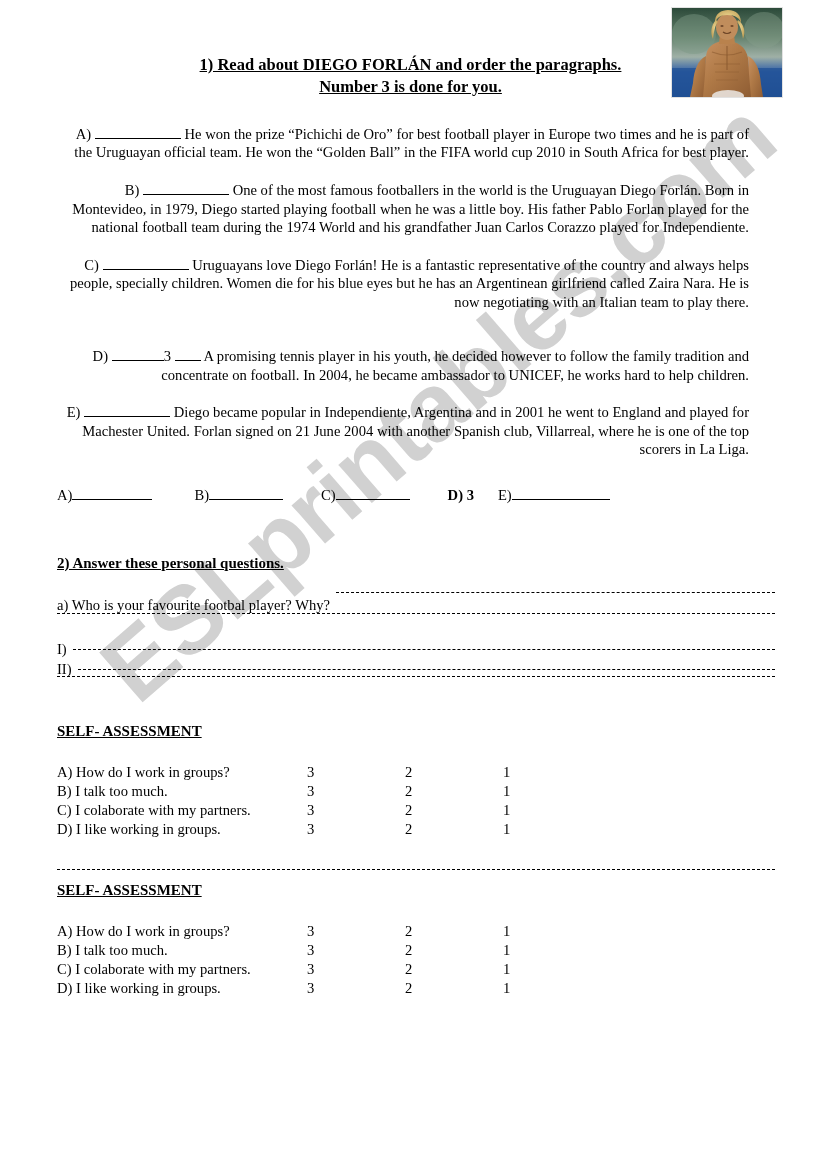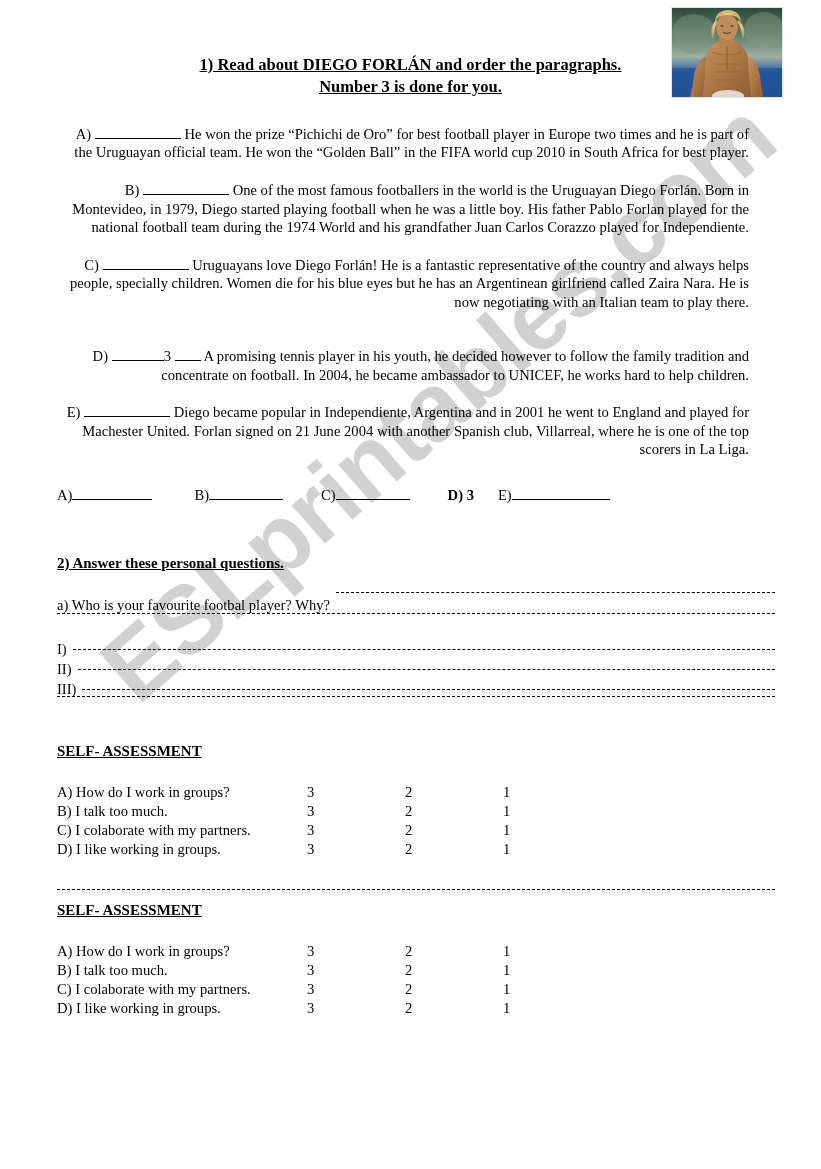--- a/index.html
+++ b/index.html
@@ -309,24 +309,20 @@
     <div class="roman-list">
       <div class="dot-row">
         <span class="rn">I)</span>
         <span class="dots"></span>
       </div>
       <div class="dot-row">
         <span class="rn">II)</span>
         <span class="dots"></span>
       </div>
       <div class="dot-row">
-        <span class="rn">III)</span>
-        <span class="dots"></span>
-      </div>
-      <div class="dot-row">
         <span class="dots"></span>
       </div>
     </div>
 
     <div class="sa-block first">
       <div class="sa-title"><span>SELF- ASSESSMENT</span></div>
 
       <div class="sa-row r1">
         <span class="sa-label">A) How do I work in groups?</span>
         <span class="sa-opt">3</span>

